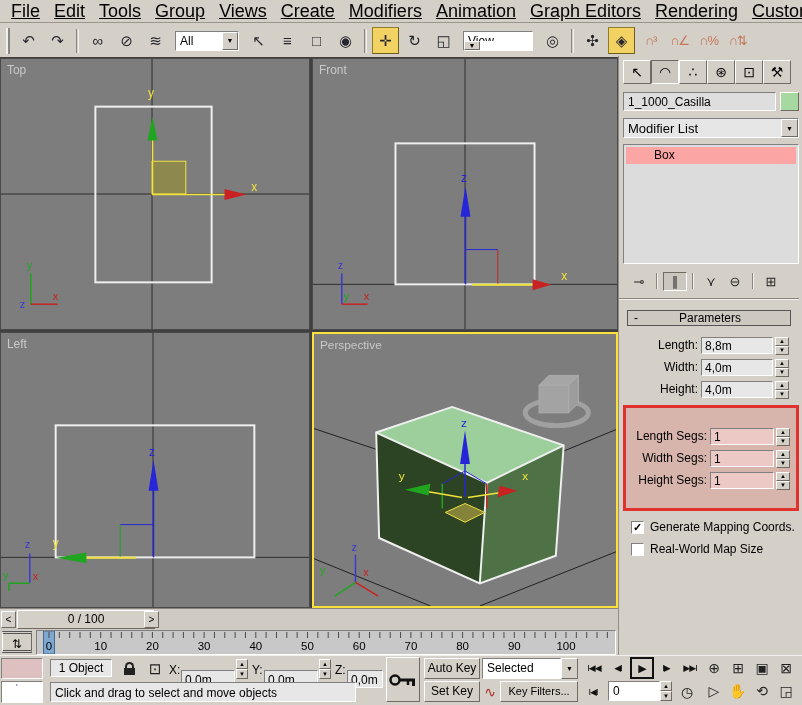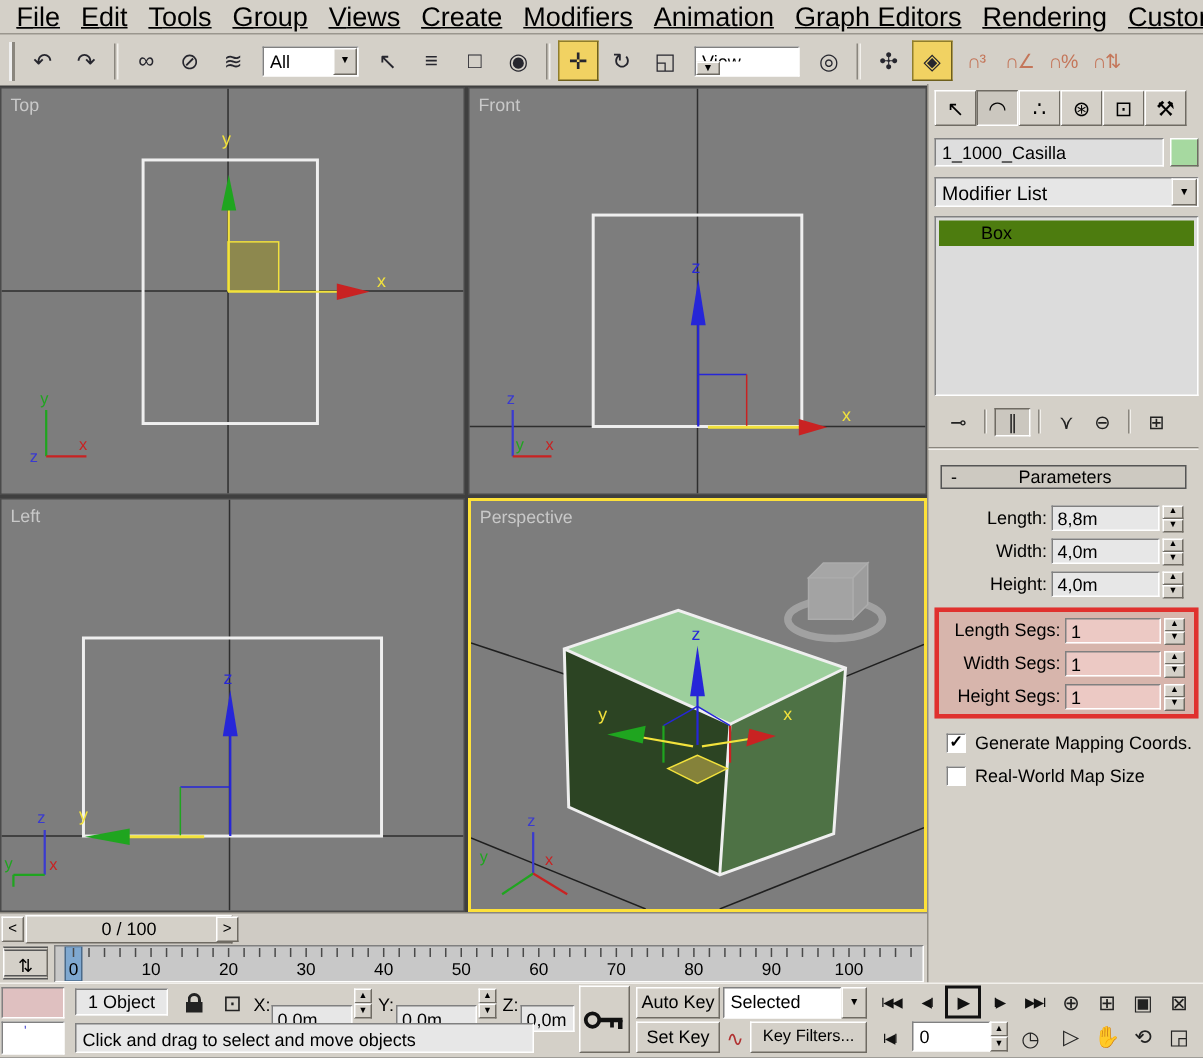--- a/index.html
+++ b/index.html
@@ -46,38 +46,38 @@
                 background:#dedede; font-size:12px; padding:2px 4px; }
   .swatch { width:19px; height:19px; margin-left:4px; border:1px solid; border-color:#fff #6f6b63 #6f6b63 #fff; }
   .dropdown { display:flex; height:20px; border:1px solid; border-color:#808080 #fff #fff #808080;
               background:#e6e6e6; margin-bottom:6px; }
   .dropdown .dd-text { flex:1; font-size:13px; padding:2px 4px; }
   .dropdown .dd-arrow { width:17px; background:#d4d0c8; border:1px solid; border-color:#fff #6f6b63 #6f6b63 #fff;
                         font-size:7px; display:flex; align-items:center; justify-content:center; }
   .stackbox { height:120px; border:1px solid; border-color:#808080 #fff #fff #808080;
               background:#dcdcdc; margin-bottom:6px; padding:2px; }
   .stack-row { height:17px; font-size:12px; padding:1px 4px 0 28px; }
-  .stack-row.selected { background:#4d7c0f; color:#000; }
+  .stack-row.selected { background:#fca5a5; color:#000; }
   .stack-toolbar { display:flex; align-items:center; height:22px; margin-bottom:6px; padding-left:4px; }
   .st-btn { width:24px; height:19px; display:flex; align-items:center; justify-content:center; font-size:13px; color:#222; }
   .st-btn.active { border:1px solid; border-color:#6f6b63 #fff #fff #6f6b63; background:#cbc7bf; }
   .st-sep { width:2px; height:16px; border-left:1px solid #8a867e; border-right:1px solid #f2f0ec; margin:0 5px; }
   .cp-divider { border-top:1px solid #8a867e; border-bottom:1px solid #f2f0ec; margin:2px 0 10px -4px; }
   .rollout-header { height:16px; margin:0 8px 8px 4px; border:1px solid #555; background:#cdc9c1;
                     display:flex; align-items:center; font-size:12px; }
   .rollout-header .minus { padding:0 6px; }
   .rollout-header .rtitle { flex:1; text-align:center; padding-right:14px; }
   .prow { display:flex; align-items:center; height:22px; }
   .plabel { width:78px; text-align:right; font-size:12px; padding-right:3px; }
   .pfield { width:72px; height:17px; border:1px solid; border-color:#808080 #fff #fff #808080;
             background:#e7e7e7; font-size:12px; padding:1px 3px; }
   .spin { display:flex; flex-direction:column; width:14px; height:17px; margin-left:2px; }
   .spin i { flex:1; font-style:normal; font-size:6px; line-height:7px; text-align:center;
             background:#d4d0c8; border:1px solid; border-color:#fff #6f6b63 #6f6b63 #fff; }
-  .seg-box { border:3px solid #e0312e; background:rgba(228,88,74,0.22); margin:5px 0 5px 0; padding:1px 0; }
+  .seg-box { border:3px solid #e0312e; background:rgba(228,88,74,0.22); margin:5px 0 5px 0; padding:17px 0; }
   .seg-box .plabel { width:84px; }
   .seg-box .pfield { width:64px; background:#ecc9c4; }
   .chk-row { display:flex; align-items:center; height:22px; padding-left:8px; }
   .chk-box { width:13px; height:13px; border:1px solid; border-color:#808080 #fff #fff #808080;
              background:#fff; font-size:11px; line-height:11px; text-align:center; font-weight:bold; margin-right:6px; }
   .chk-label { font-size:12px; }
 
   
   .timeslider { position:absolute; left:0; top:608px; width:618px; height:22px; background:#cfcbc4;
                 border-top:1px solid #8a867e; }

